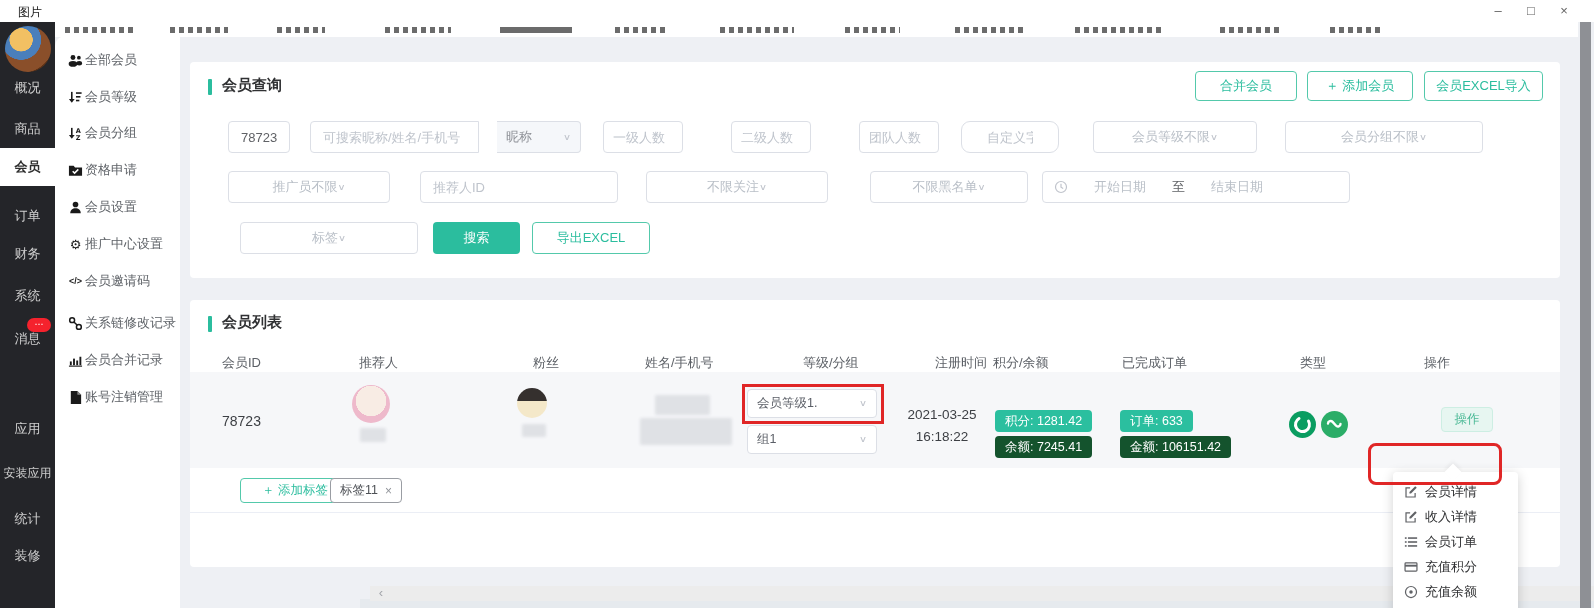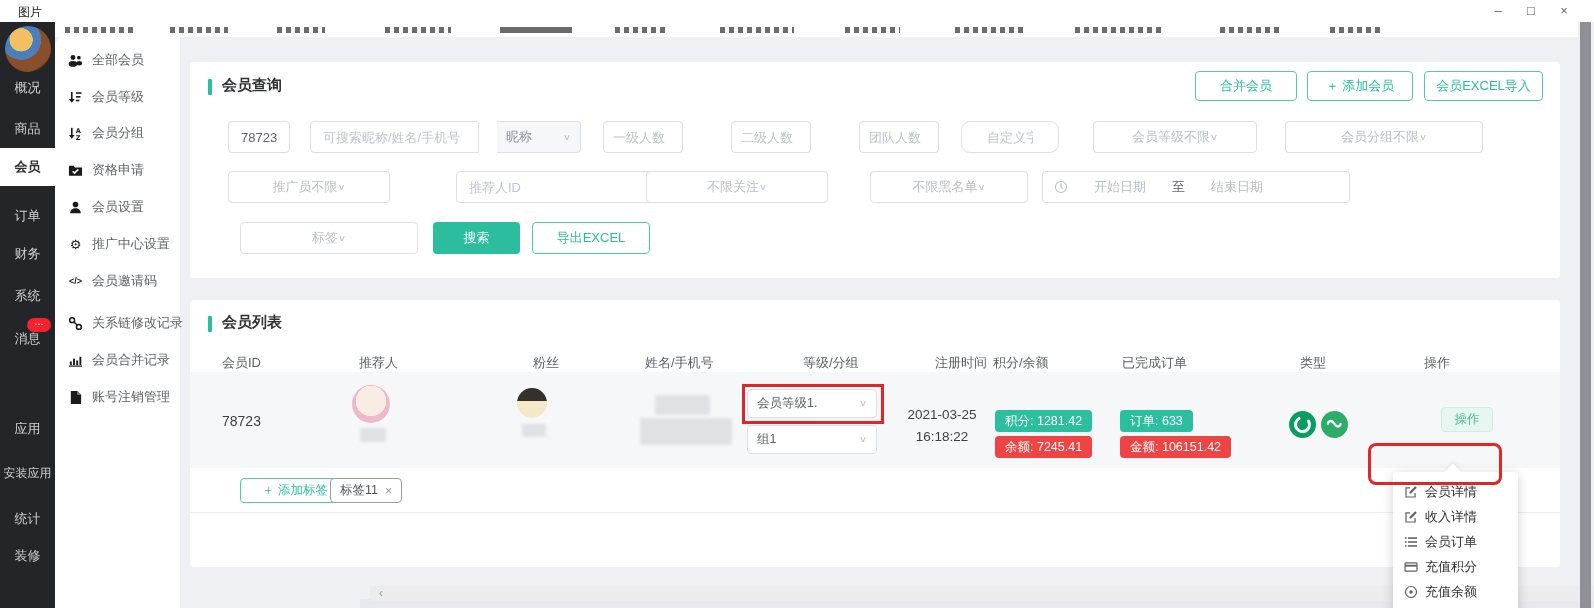--- a/index.html
+++ b/index.html
@@ -24,21 +24,21 @@
   #merchant-avatar { position:absolute; left:5px; top:4px; width:46px; height:46px; border-radius:50%;
     background:radial-gradient(circle at 35% 30%, #f2c063 0 26%, #4a7fbb 27% 45%, #8a4f2a 46% 75%, #5f3317 76%); }
   .ps-item { position:absolute; left:0; width:55px; text-align:center; font-size:13px; color:#cfcfcf; cursor:pointer; }
   .ps-active-block { position:absolute; left:0; top:126px; width:55px; height:38px; background:#fff; }
   .ps-item.active { color:#2f2f2f; font-weight:bold; }
   #msg-badge { position:absolute; left:27px; top:296px; width:24px; height:14px; border-radius:8px;
     background:#f5222d; color:#fff; font-size:9px; line-height:12px; text-align:center; z-index:6; }
 
   
   #member-menu { position:absolute; left:55px; top:14px; width:125px; height:572px; background:#fff; border-top-left-radius:10px; z-index:4; }
-  .mm-item { position:absolute; left:13px; display:flex; align-items:center; gap:9px; height:18px; cursor:pointer; }
+  .mm-item { position:absolute; left:13px; display:flex; align-items:center; gap:2px; height:18px; cursor:pointer; }
   .mm-item .lbl { font-size:13px; color:#5f6368; white-space:nowrap; }
   .mm-ic { width:15px; height:15px; flex:0 0 15px; display:flex; align-items:center; justify-content:center; }
   .glyph-ic { font-size:13px; color:#1a1a1a; line-height:1; font-weight:bold; }
 
   
   #main { position:absolute; left:180px; top:15px; width:1398px; height:571px; background:#eef0f4; }
   .card { position:absolute; left:10px; width:1370px; background:#fff; border-radius:4px; }
   #query-card { top:25px; height:216px; }
   #list-card  { top:263px; height:267px; }
   .card-title { position:absolute; display:flex; align-items:flex-end; gap:10px; }
@@ -69,21 +69,21 @@
   .cellid { position:absolute; left:32px; top:113px; font-size:14px; color:#3c3f44; }
   .avatar { position:absolute; border-radius:50%; }
   .blurblock { position:absolute; background:#dfe1e5; border-radius:2px; filter:blur(1.5px); }
   .row-sel { position:absolute; width:130px; height:29px; border:1px solid #dcdfe6; border-radius:4px; background:#fff;
     display:flex; align-items:center; justify-content:space-between; padding:0 9px; cursor:pointer; }
   .row-sel .sv { font-size:12.5px; color:#5a5e66; }
   .redbox { position:absolute; border:3px solid #e02626; z-index:20; pointer-events:none; }
   .regtime { position:absolute; left:707px; top:104px; width:90px; text-align:center; font-size:13.5px; color:#3c3f44; line-height:1.65; }
   .badge { position:absolute; height:22px; border-radius:4px; color:#fff; font-size:12.5px; line-height:22px; padding:0 10px; white-space:nowrap; }
   .badge.teal { background:#2bbf9f; }
-  .badge.orange { background:#ef4444; }
+  .badge.orange { background:#14532d; }
   .type-ic { position:absolute; width:27px; height:27px; }
   .op-btn { position:absolute; left:1251px; top:107px; width:52px; height:25px; background:#e7f6f1; border:1px solid #cdeee3;
     border-radius:4px; color:#48b894; font-size:12.5px; display:flex; align-items:center; justify-content:center; cursor:pointer; }
   .tag-add { position:absolute; left:50px; top:178px; height:25px; padding:0 21px; border:1px solid #53c9ab; border-radius:4px;
     color:#2bbd9e; font-size:12.5px; display:flex; align-items:center; cursor:pointer; background:#fff; }
   .tag-chip { position:absolute; left:140px; top:178px; height:25px; padding:0 9px; border:1px solid #9a9da3; border-radius:4px;
     color:#4e5156; font-size:12.5px; display:flex; align-items:center; gap:7px; background:#fff; }
   .tag-x { color:#909399; font-size:12px; cursor:pointer; }
   #list-divider { position:absolute; left:0; top:212px; width:1370px; height:1px; background:#ebeef5; }
 
@@ -267,21 +267,21 @@
       </div>
       <div class="sel" style="left:1095px;top:59px;width:198px">
         <span class="sv">会员分组不限</span>
           <span class="caret">∨</span>
       </div>
 
       <div class="sel" style="left:38px;top:109px;width:162px">
         <span class="sv">推广员不限</span>
           <span class="caret">∨</span>
       </div>
-      <input class="inp" style="left: 230px; top: 109px; width: 198px; margin-left: 36px;" placeholder="推荐人ID">
+      <input class="inp" style="left: 230px; top: 109px; width: 198px;" placeholder="推荐人ID">
       <div class="sel" style="left:456px;top:109px;width:182px">
         <span class="sv">不限关注</span>
           <span class="caret">∨</span>
       </div>
       <div class="sel" style="left:680px;top:109px;width:158px">
         <span class="sv">不限黑名单</span>
           <span class="caret">∨</span>
       </div>
       <div class="sel" style="left:852px;top:109px;width:308px;justify-content:flex-start;gap:0">
         <span class="mm-ic" style="margin-right:26px">

